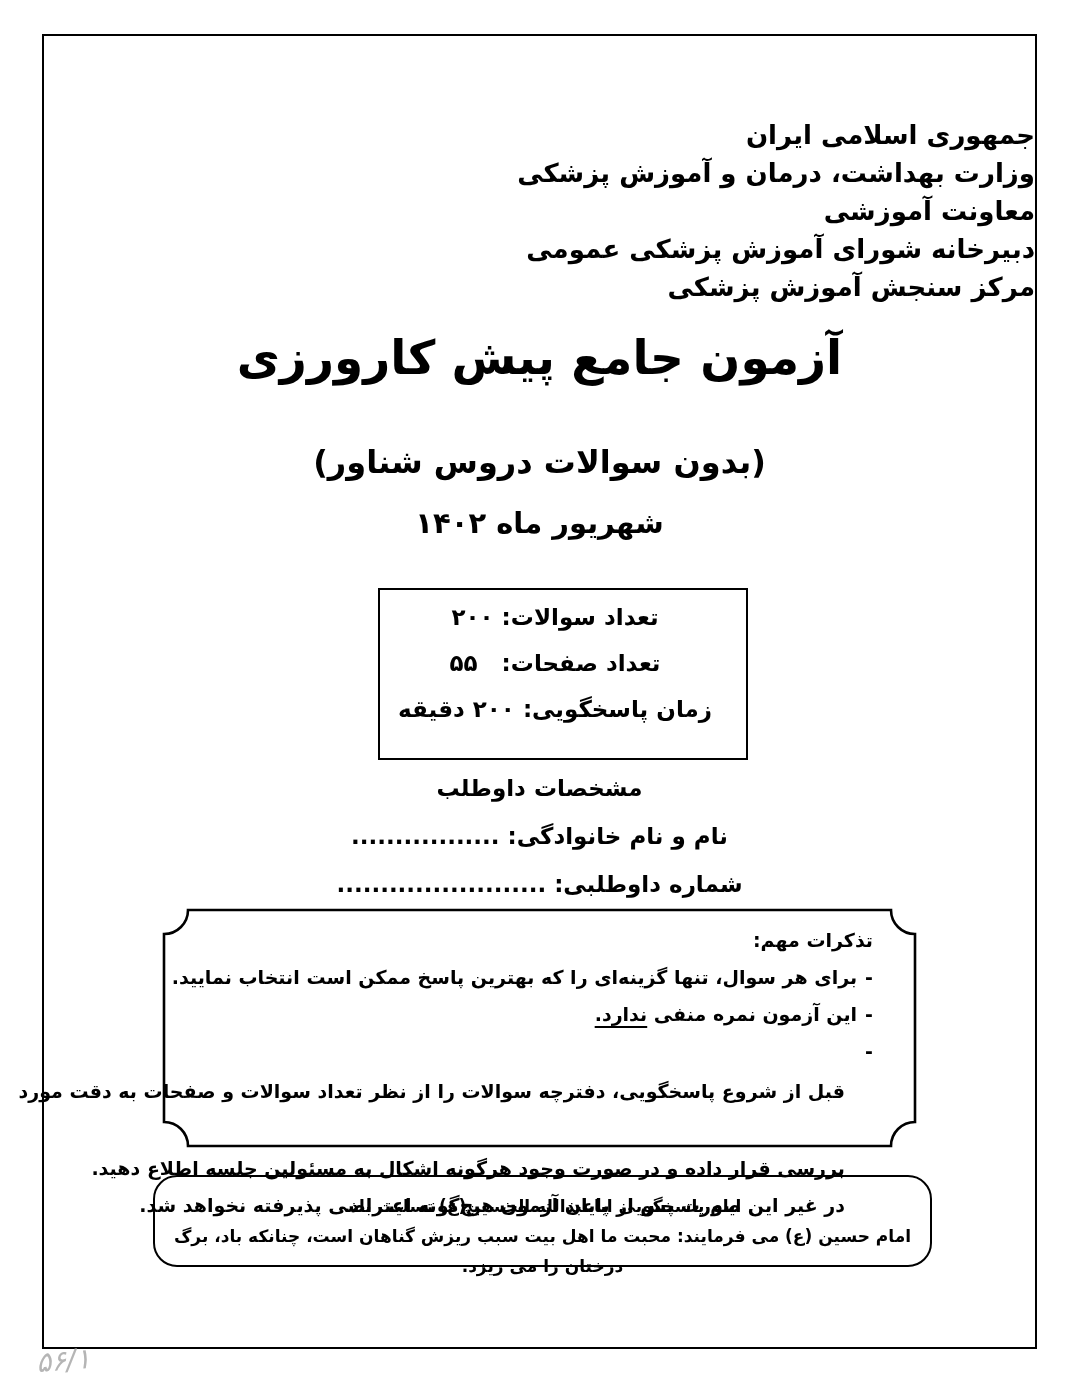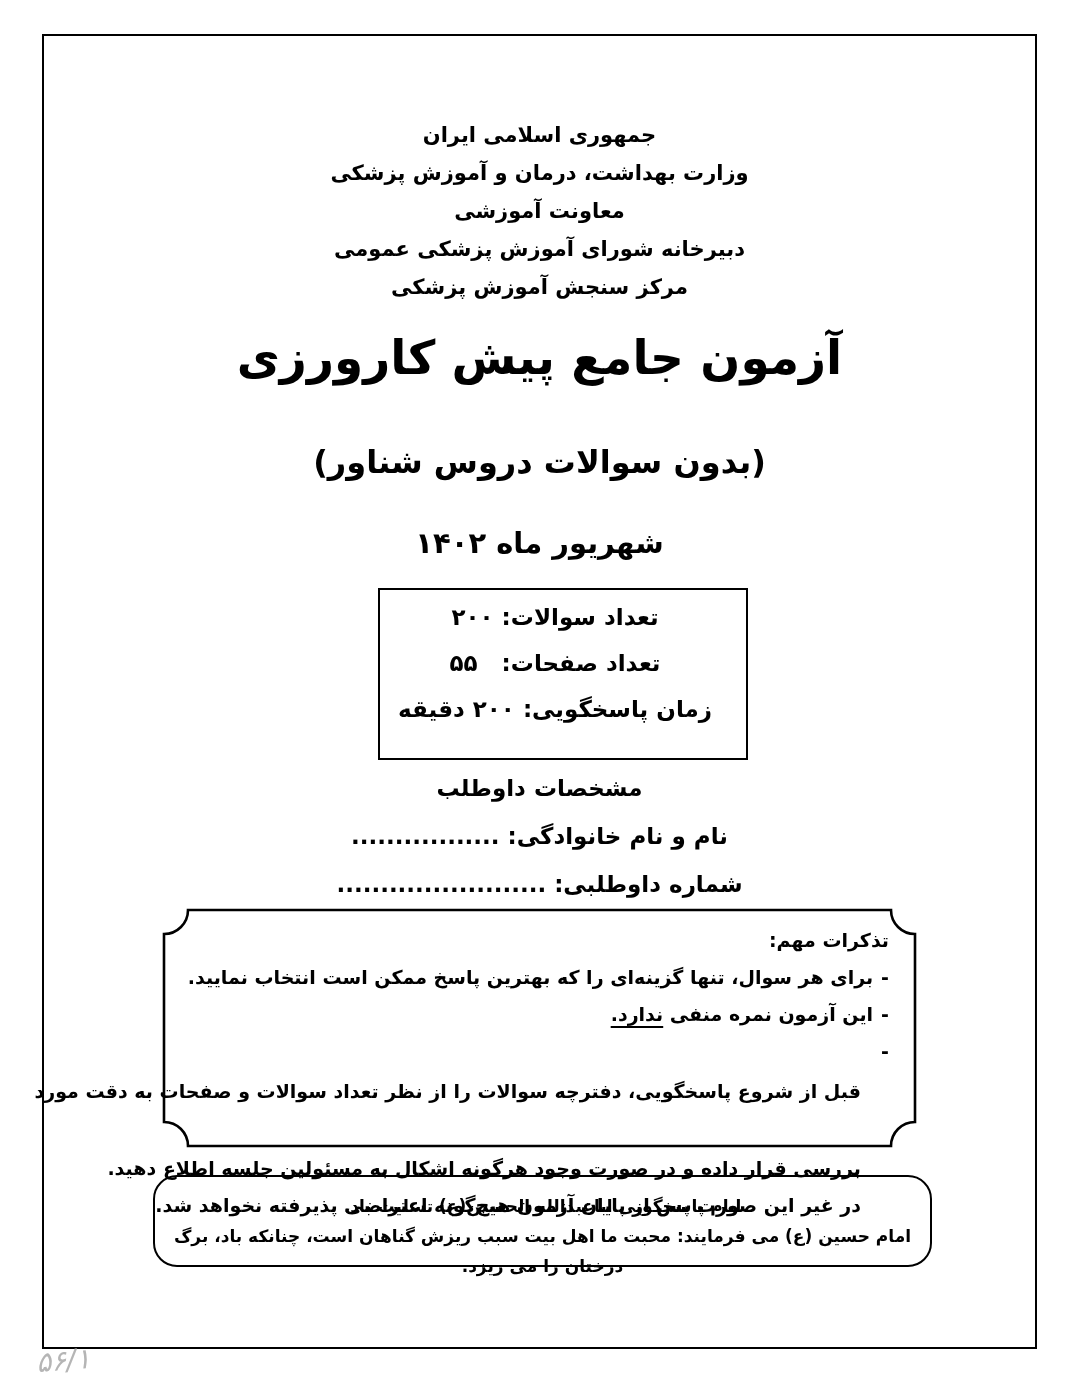--- a/index.html
+++ b/index.html
@@ -6,53 +6,53 @@
   body{
     width:1079px;height:1385px;position:relative;background:#ffffff;
     font-family:"DejaVu Sans", sans-serif;color:#000;overflow:hidden;
   }
   .page{
     position:absolute;left:42px;top:34px;width:995px;height:1315px;
     border:2px solid #000;box-sizing:border-box;direction:rtl;
   }
 
   .ministry-header{
-    position:absolute;top:80px;left:0;right:0;text-align:center;
-    font-size:21px;font-weight:700;line-height:38px;
+    position:absolute;top:80px;left:0;right:0;
+    font-size:26px;font-weight:700;line-height:38px;
   }
   .exam-title{
     position:absolute;top:290px;left:0;right:0;text-align:center;
     font-size:47px;font-weight:700;line-height:64px;letter-spacing:0;
   }
   .exam-subtitle{
     position:absolute;top:380px;left:0;right:0;text-align:center;
     font-size:32px;font-weight:700;line-height:50px;margin-top:21px;
   }
   .exam-date{
     position:absolute;top:464px;left:0;right:0;text-align:center;
-    font-size:29px;font-weight:700;line-height:46px;margin-top:20px;
+    font-size:29px;font-weight:700;line-height:46px;
   }
   .info-box{
     position:absolute;top:552px;left:334px;width:370px;height:172px;
     border:2px solid #000;box-sizing:border-box;
     padding:4px 26px 0 10px;text-align:center;
     font-size:23px;font-weight:700;line-height:46px;
   }
   .info-row{white-space:nowrap;}
   .candidate-section{
     position:absolute;top:728px;left:0;right:0;text-align:center;
     font-size:23px;font-weight:700;line-height:48px;
   }
   .notes-box{
     position:absolute;top:872px;left:118px;width:755px;height:240px;box-sizing:border-box;
   }
   .notes-border{position:absolute;top:0;left:0;width:100%;height:100%;}
   .notes-content{
     position:absolute;top:0;left:0;right:0;bottom:0;
-    padding:14px 28px 0 45px;box-sizing:border-box;
+    padding:14px 44px 0 45px;box-sizing:border-box;
     font-size:19px;font-weight:700;line-height:37px;text-align:right;
   }
   .bullet-line{white-space:nowrap;}
   .bullet-dash{display:inline-block;margin-left:8px;}
   .bullet-multi{display:flex;}
   .bullet-multi .bullet-dash{flex:0 0 20px;}
   .bullet-body{flex:1 1 auto;min-width:0;}
   .just-line{text-align:justify;text-align-last:justify;white-space:nowrap;margin-top:40px;}
   .center-line{text-align:center;white-space:nowrap;}
   .underlined{text-decoration:underline;text-decoration-thickness:2px;text-underline-offset:5px;}

